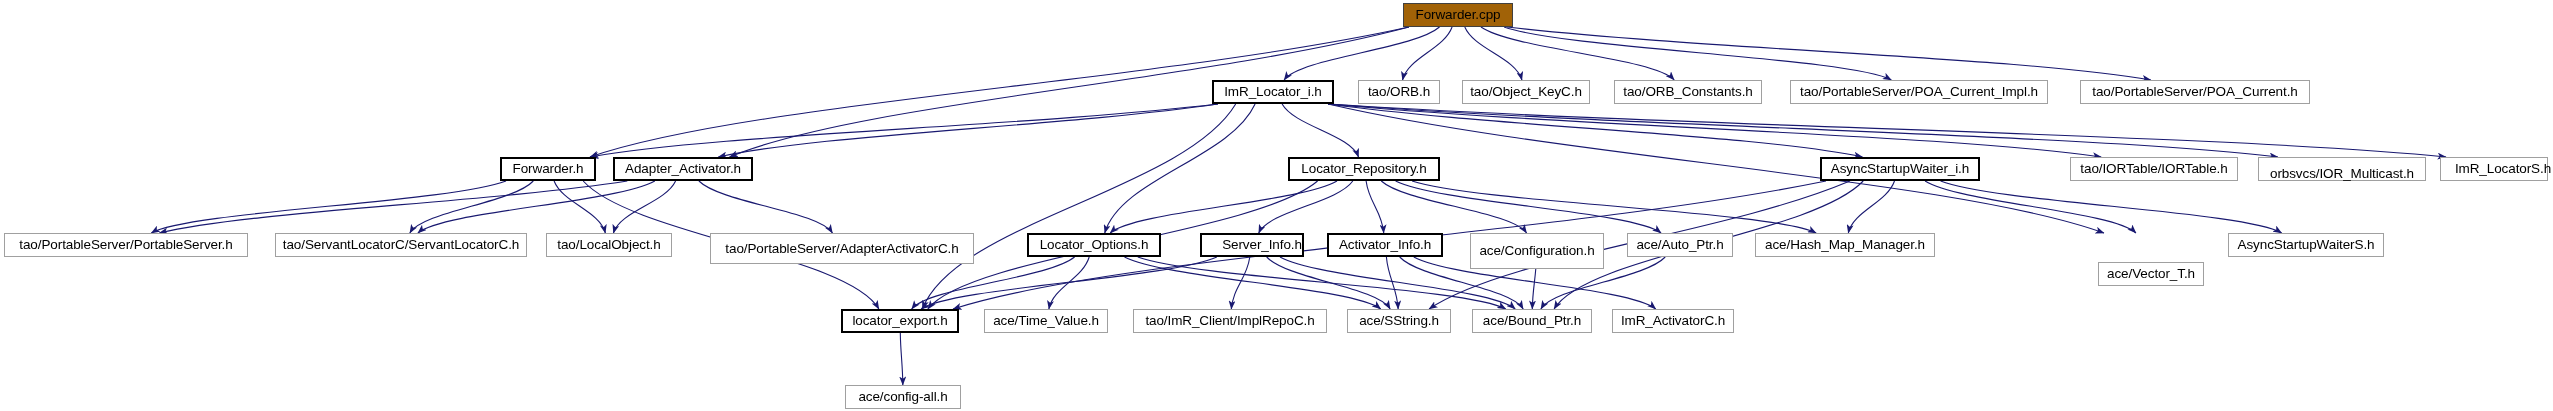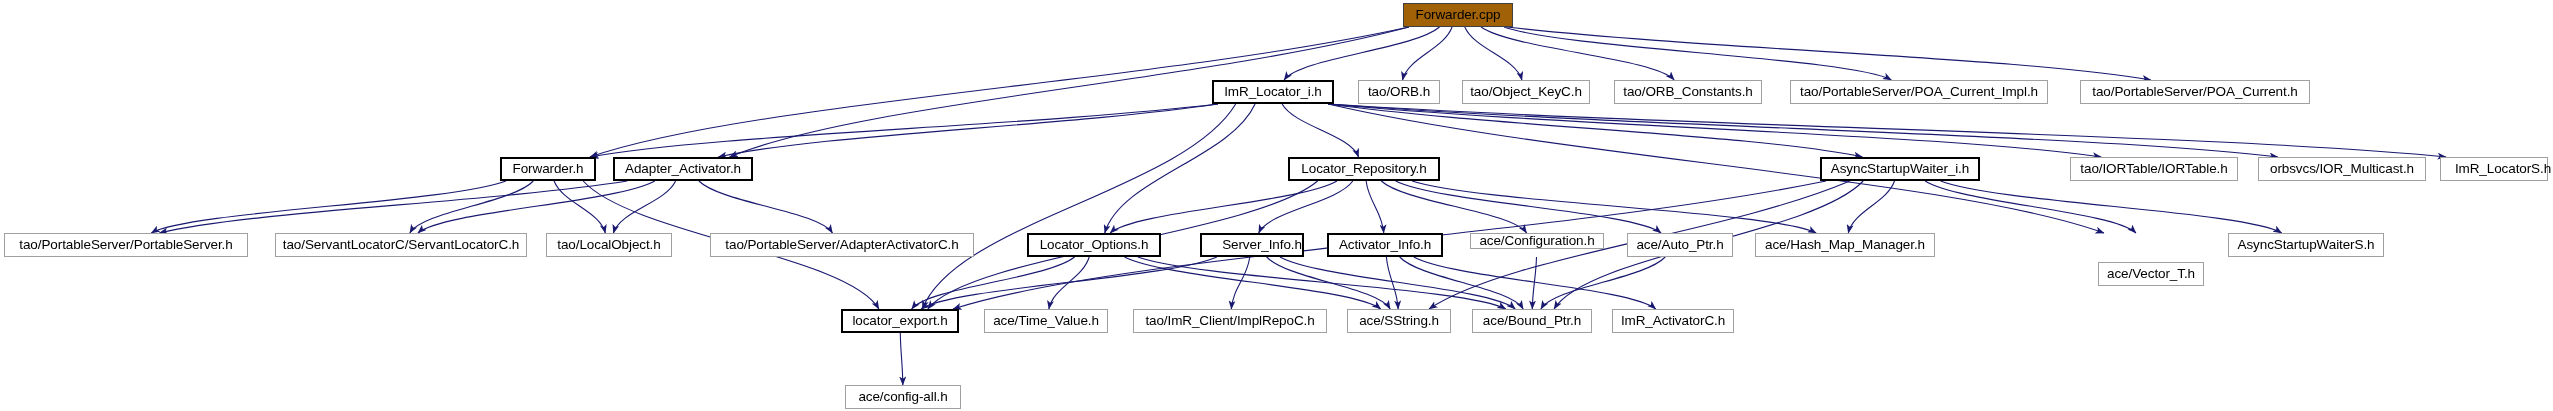--- a/index.html
+++ b/index.html
@@ -143,48 +143,48 @@
       </div>
       <div class="node bold" style="left: 1288px; top: 157px; width: 152px; height: 24px;">
         <span class="node-label">Locator_Repository.h</span>
       </div>
       <div class="node bold" style="left: 1820px; top: 157px; width: 160px; height: 24px;">
         <span class="node-label">AsyncStartupWaiter_i.h</span>
       </div>
       <div class="node" style="left: 2070px; top: 157px; width: 168px; height: 24px;">
         <span class="node-label">tao/IORTable/IORTable.h</span>
       </div>
-      <div class="node" style="left: 2258px; top: 157px; width: 168px; height: 24px;">
+      <div class="node" style="left: 2258px; top: 157px; width: 168px; height: 24px; align-items: flex-end;">
         <span class="node-label">orbsvcs/IOR_Multicast.h</span>
       </div>
       <div class="node" style="left: 2440px; top: 157px; width: 108px; height: 24px; padding-left: 18px;">
         <span class="node-label">ImR_LocatorS.h</span>
       </div>
       <div class="node" style="left: 4px; top: 233px; width: 244px; height: 24px;">
         <span class="node-label">tao/PortableServer/PortableServer.h</span>
       </div>
       <div class="node" style="left: 275px; top: 233px; width: 252px; height: 24px;">
         <span class="node-label">tao/ServantLocatorC/ServantLocatorC.h</span>
       </div>
       <div class="node" style="left: 546px; top: 233px; width: 126px; height: 24px;">
         <span class="node-label">tao/LocalObject.h</span>
       </div>
-      <div class="node" style="left: 710px; top: 233px; width: 264px; height: 24px;">
+      <div class="node" style="left: 710px; top: 233px; width: 264px; height: 31px;">
         <span class="node-label">tao/PortableServer/AdapterActivatorC.h</span>
       </div>
       <div class="node bold" style="left: 1027px; top: 233px; width: 134px; height: 24px;">
         <span class="node-label">Locator_Options.h</span>
       </div>
       <div class="node bold" style="left: 1200px; top: 233px; width: 104px; height: 24px; padding-left: 20px;">
         <span class="node-label">Server_Info.h</span>
       </div>
       <div class="node bold" style="left: 1327px; top: 233px; width: 116px; height: 24px;">
         <span class="node-label">Activator_Info.h</span>
       </div>
-      <div class="node" style="left: 1470px; top: 233px; width: 134px; height: 16px;">
+      <div class="node" style="left: 1470px; top: 233px; width: 134px; height: 36px;">
         <span class="node-label">ace/Configuration.h</span>
       </div>
       <div class="node" style="left: 1627px; top: 233px; width: 106px; height: 24px;">
         <span class="node-label">ace/Auto_Ptr.h</span>
       </div>
       <div class="node" style="left: 1755px; top: 233px; width: 180px; height: 24px;">
         <span class="node-label">ace/Hash_Map_Manager.h</span>
       </div>
       <div class="node" style="left: 2098px; top: 233px; width: 106px; height: 24px; margin-top: 29px;">
         <span class="node-label">ace/Vector_T.h</span>

